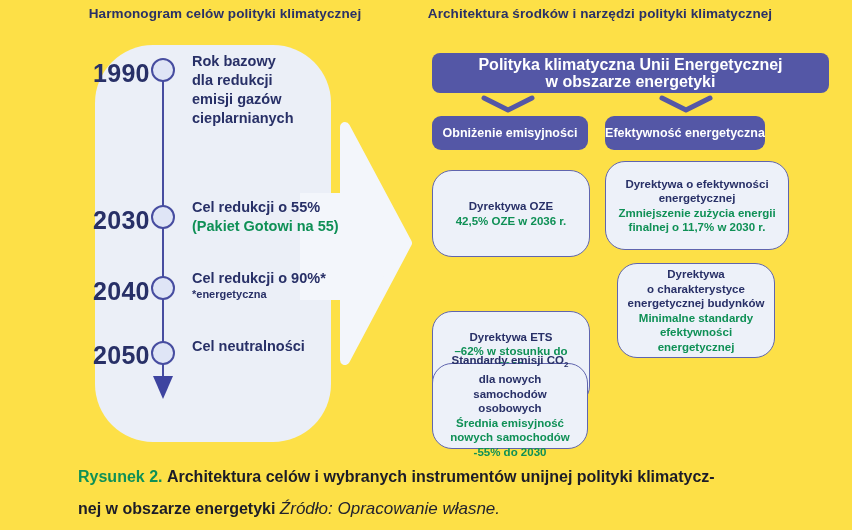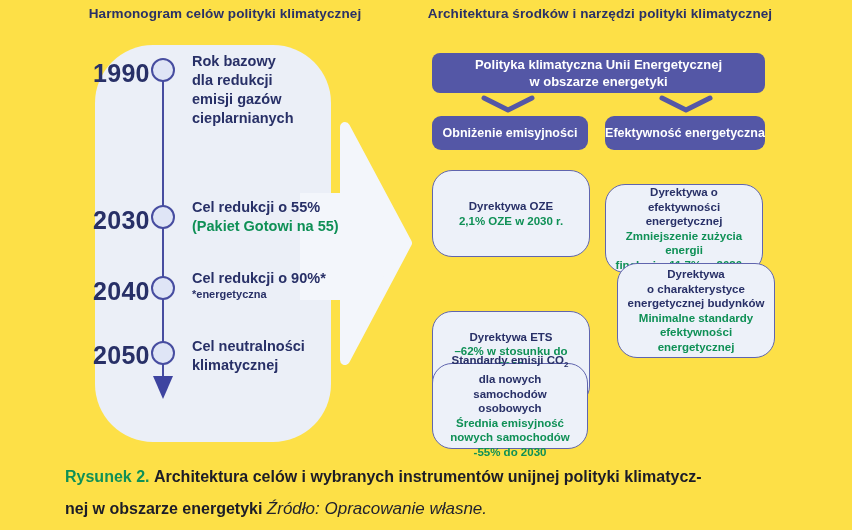--- a/index.html
+++ b/index.html
@@ -30,51 +30,51 @@
 
   .mlabel {
     position:absolute; left:192px; width:150px; font-size:14.5px; font-weight:bold;
     color:#283067; line-height:19px;
   }
   .m1 { top:52px; } .m2 { top:198px; } .m3 { top:269px; } .m4 { top:337px; }
   .green-text { color:#0f9056; }
   .note { font-size:11px; line-height:13px; }
 
   .rootbox {
-    position:absolute; left:432px; top:53px; width:333px; height:40px;
+    position:absolute; left:432px; top:53px; width:397px; height:40px;
     background:#5457a6; border-radius:8px; color:#ffffff; font-weight:bold;
-    font-size:13px; line-height:17px; text-align:center;
+    font-size:16px; line-height:17px; text-align:center;
     display:flex; flex-direction:column; justify-content:center;
   }
   .chevron-svg { position:absolute; top:94px; }
   .chev1 { left:480px; } .chev2 { left:658px; }
 
   .branch {
     position:absolute; top:116px; height:34px; background:#5457a6;
     border-radius:9px; color:#ffffff; font-weight:bold; font-size:12.5px;
     display:flex; align-items:center; justify-content:center; text-align:center;
   }
   .b1 { left:432px; width:156px; } .b2 { left:605px; width:160px; }
 
   .card {
     position:absolute; background:#edf1f9; border:1.5px solid #6065ae;
     border-radius:20px; box-sizing:border-box; padding:6px 8px;
     display:flex; flex-direction:column; align-items:center; justify-content:center;
     text-align:center; font-weight:bold; font-size:11.5px; line-height:14.5px;
     color:#283067;
   }
   .c1 { left:432px; top:170px; width:158px; height:87px; }
-  .c2 { left:605px; top:184px; width:158px; height:89px; }
+  .c2 { left:605px; top:161px; width:184px; height:89px; }
   .c3 { left:432px; top:263px; width:158px; height:95px;margin-top:48px; }
   .c4 { left:605px; top:263px; width:158px; height:95px;margin-left:12px; }
   .c5 { left:432px; top:363px; width:156px; height:86px; }
   .card sub { font-size:8px; vertical-align:sub; }
 
   .caption {
-    position:absolute; left:65px; top:461px; width:740px;
+    position:absolute; left:78px; top:461px; width:740px;
     font-size:16px; font-weight:bold; color:#1c1c28; line-height:32px;
   }
   .cap-label { color:#0f9056; }
   .cap-source { font-weight:normal; font-size:17px; color:#23232e;font-style:italic; }
 </style>
 </head>
 <body>
 
 <div class="stage">
 
@@ -111,41 +111,40 @@
   <div class="mlabel m2">
     <div>Cel redukcji o 55%</div>
     <div class="green-text">(Pakiet Gotowi na 55)</div>
   </div>
   <div class="mlabel m3">
     <div>Cel redukcji o 90%*</div>
     <div class="note">*energetyczna</div>
   </div>
   <div class="mlabel m4">
     <div>Cel neutralności</div>
-    <div>klimatycznej</div>
   </div>
 
   <div class="rootbox">
     <div>Polityka klimatyczna Unii Energetycznej</div>
     <div>w obszarze energetyki</div>
   </div>
 
   <svg class="chevron-svg chev1" width="56" height="20" viewBox="0 0 56 20">
     <polyline points="4,4 28,16 52,4" fill="none" stroke="#5457a6" stroke-width="5" stroke-linecap="round" stroke-linejoin="round"></polyline>
   </svg>
   <svg class="chevron-svg chev2" width="56" height="20" viewBox="0 0 56 20">
     <polyline points="4,4 28,16 52,4" fill="none" stroke="#5457a6" stroke-width="5" stroke-linecap="round" stroke-linejoin="round"></polyline>
   </svg>
 
   <div class="branch b1">Obniżenie emisyjności</div>
   <div class="branch b2">Efektywność energetyczna</div>
 
   <div class="card c1">
     <div>Dyrektywa OZE</div>
-    <div class="green-text">2,1% OZE w 2030 r.</div>
+    <div class="green-text">42,5% OZE w 2036 r.</div>
   </div>
 
   <div class="card c2">
     <div>Dyrektywa o efektywności</div>
     <div>energetycznej</div>
     <div class="green-text">Zmniejszenie zużycia energii</div>
     <div class="green-text">finalnej o 11,7% w 2030 r.</div>
   </div>
 
   <div class="card c3">

